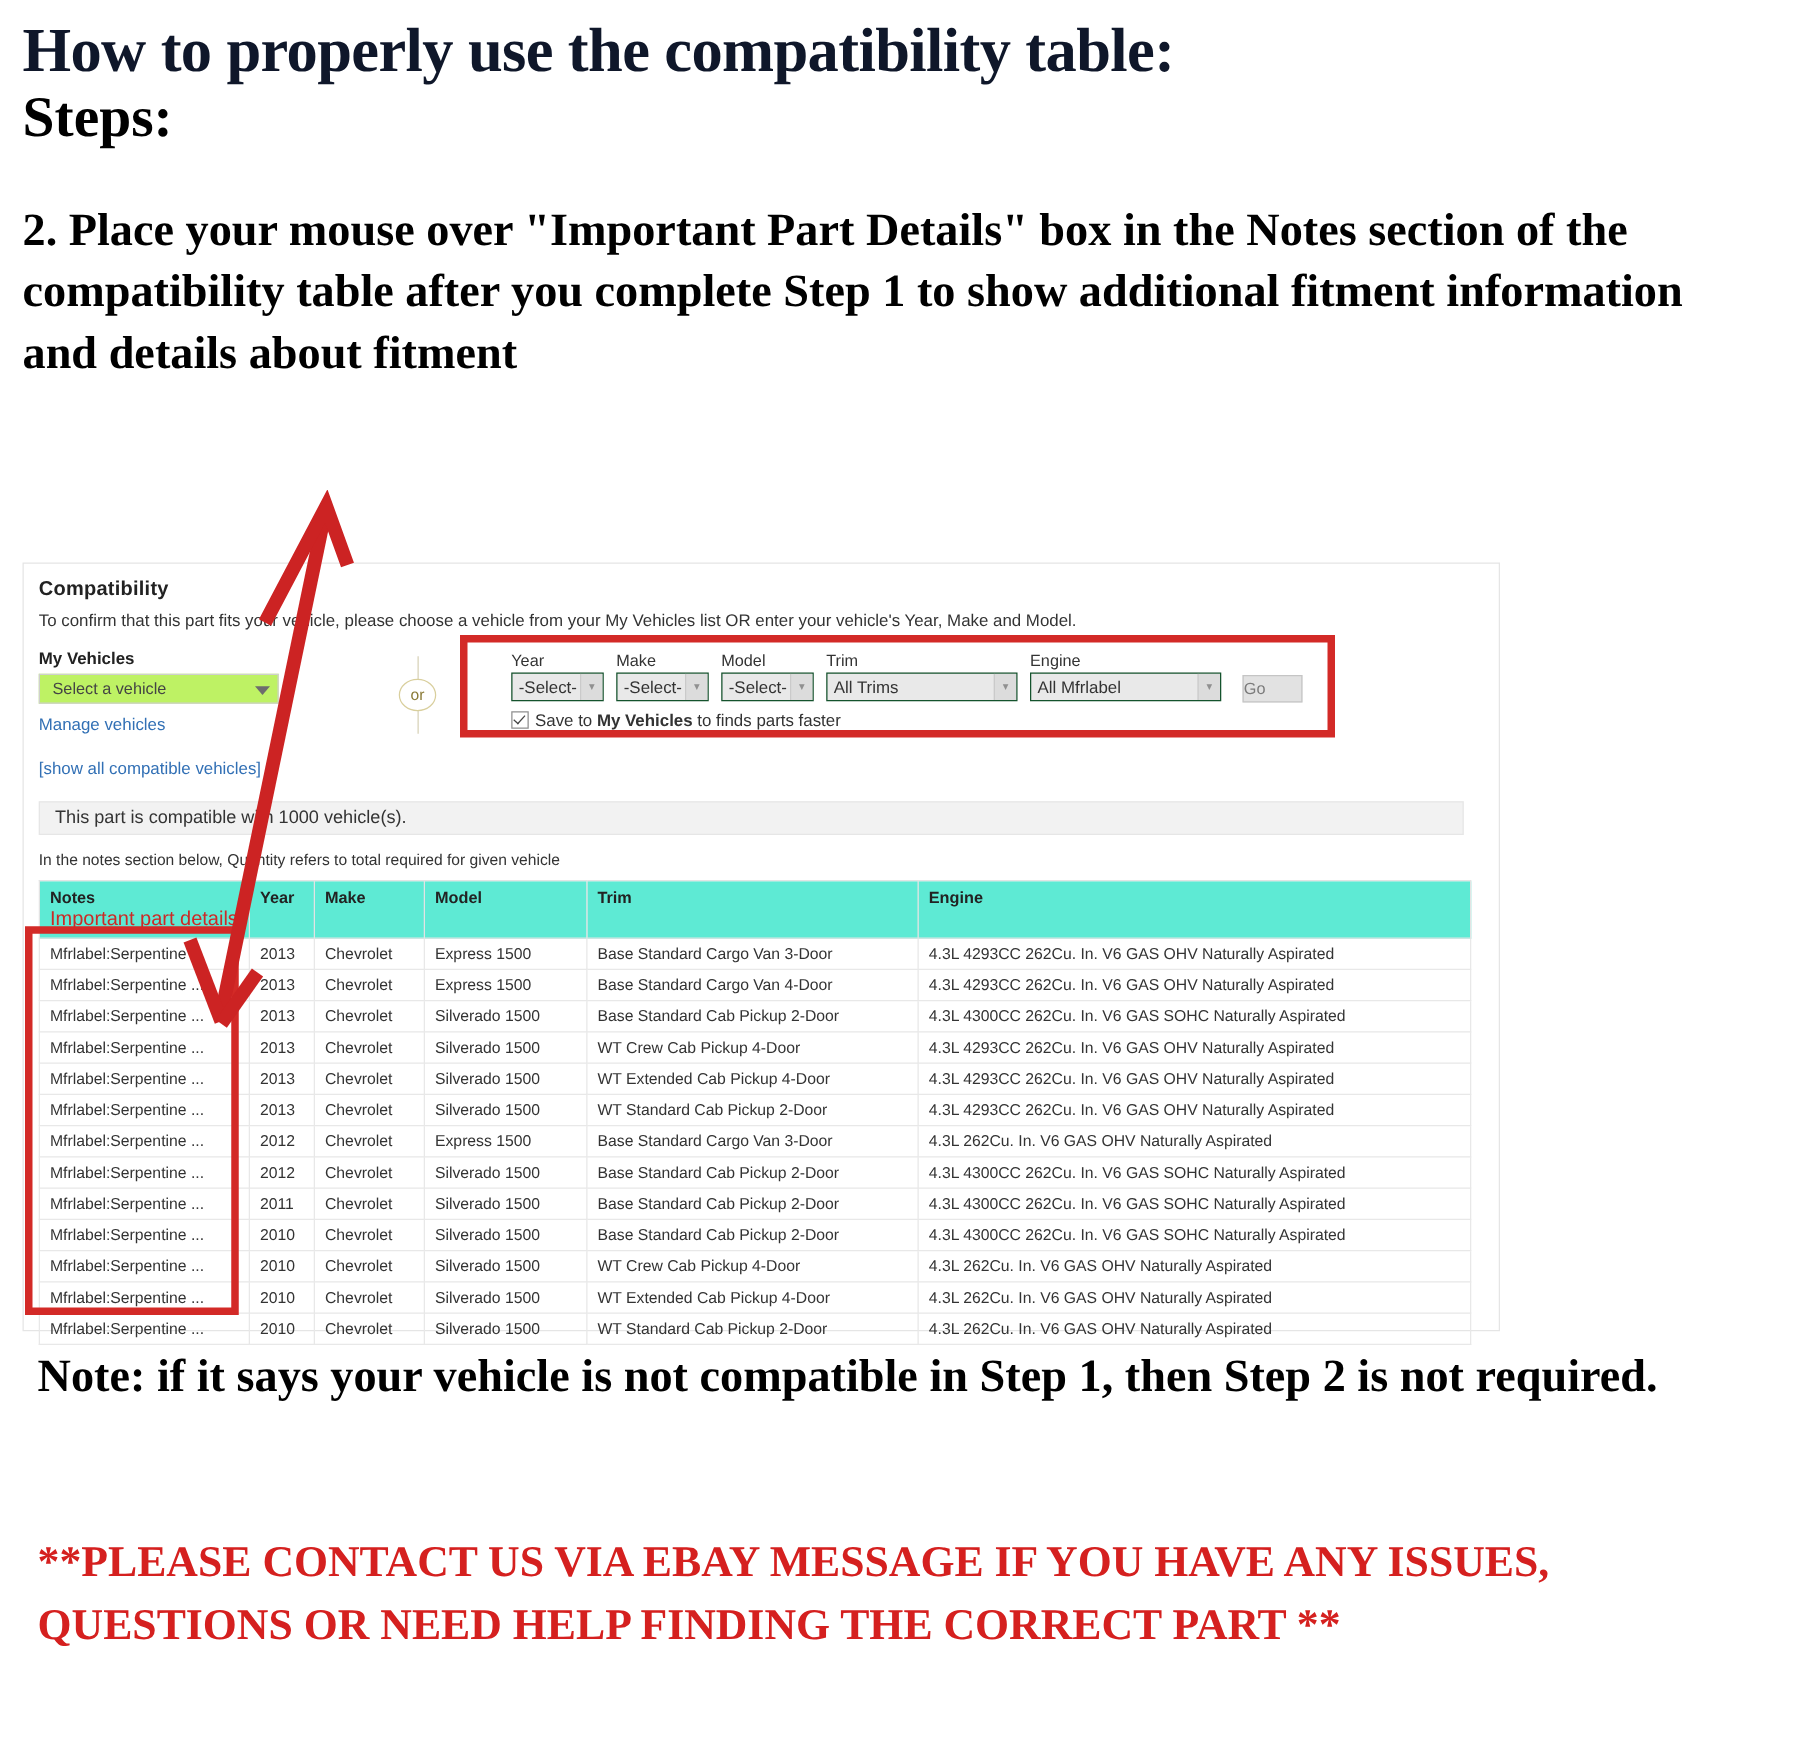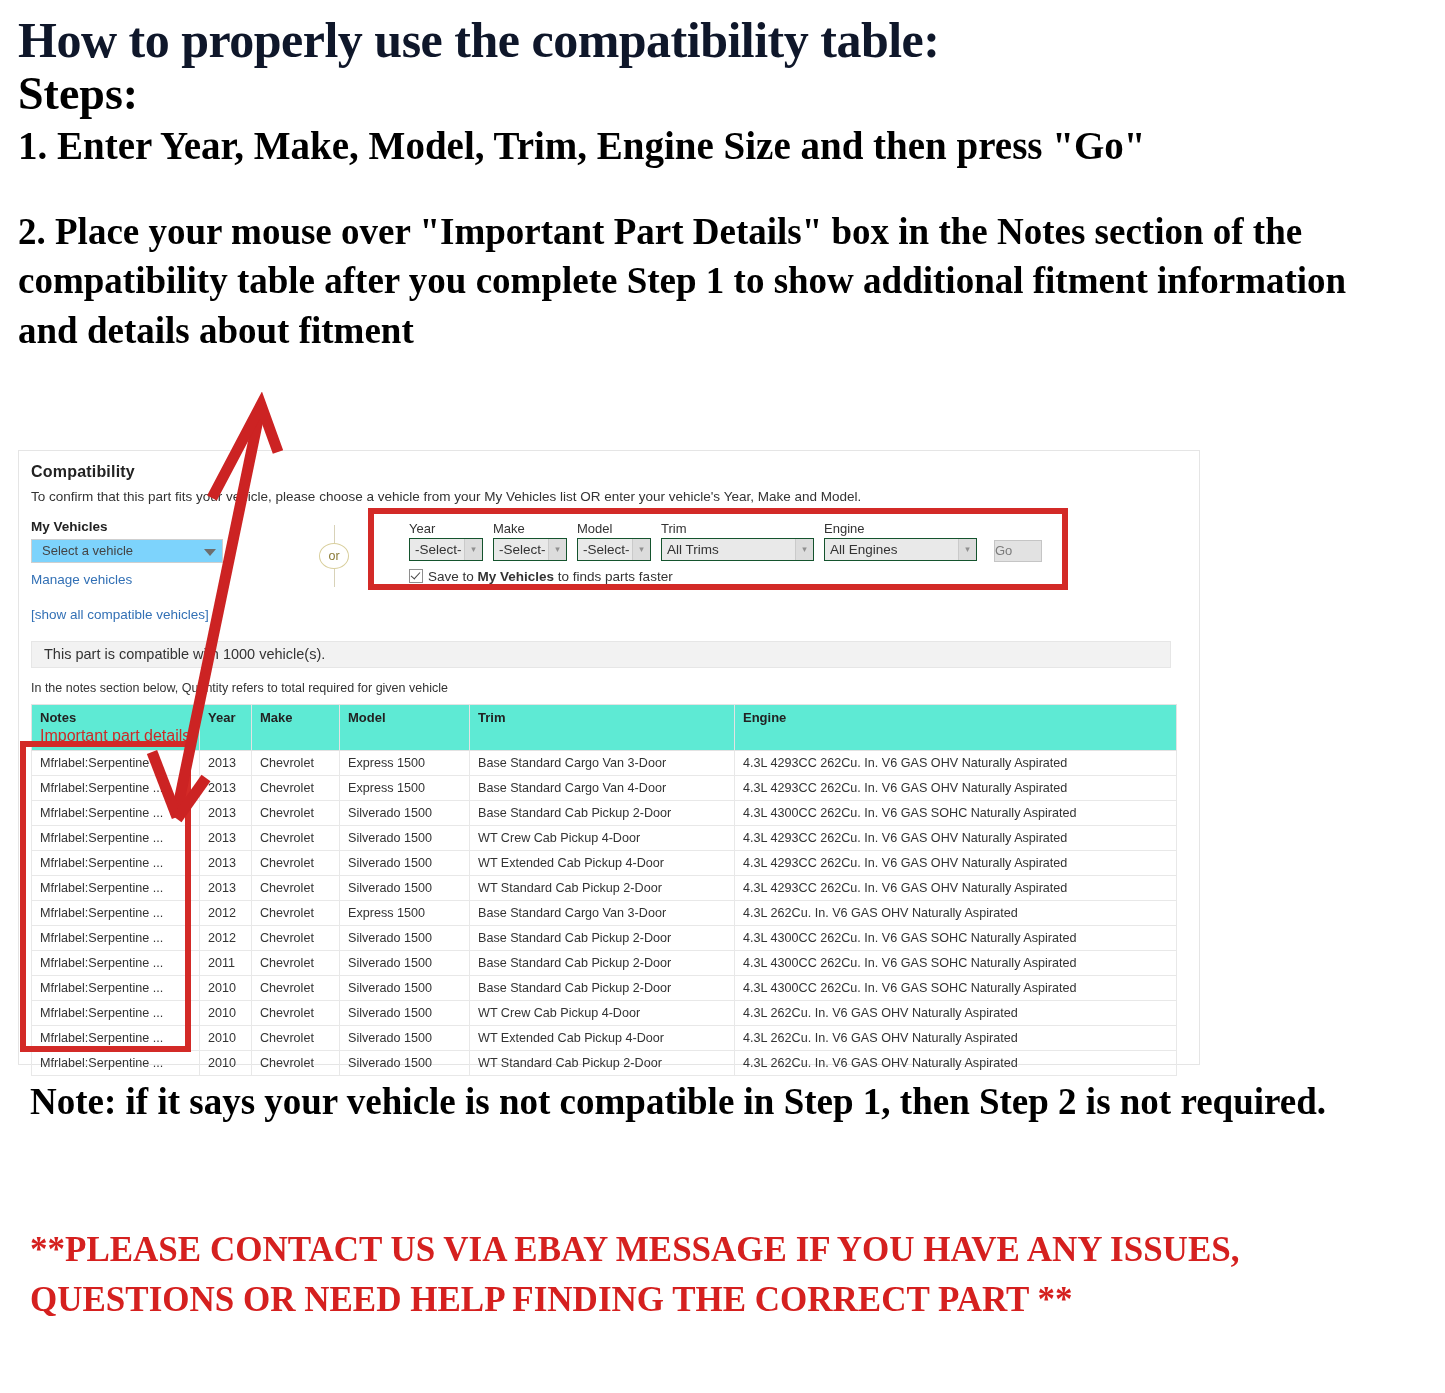--- a/index.html
+++ b/index.html
@@ -97,21 +97,21 @@
     font-weight: bold;
     color: #222222;
   }
   .vehicle-select {
     position: absolute;
     left: 12px;
     top: 88px;
     width: 192px;
     height: 24px;
     border: 1px solid #cfcfcf;
-    background: #7dd3fc;
+    background: #bef264;
     box-sizing: border-box;
     font-size: 13px;
     color: #444444;
     padding-left: 10px;
     line-height: 22px;
   }
   .vehicle-select .caret {
     position: absolute;
     right: 6px;
     top: 9px;
@@ -379,21 +379,20 @@
     font-size: 35px;
     line-height: 1.43;
   }
 </style>
 </head>
 <body>
 
 <div class="instructions">
   <h1 class="headline">How to properly use the compatibility table:</h1>
   <div class="steps-label">Steps:</div>
-  <div class="step-line">1. Enter Year, Make, Model, Trim, Engine Size and then press "Go"</div>
   <div class="step-two">2. Place your mouse over "Important Part Details" box in the Notes section of the compatibility table after you complete Step 1 to show additional fitment information and details about fitment</div>
 </div>
 
 <div class="compat-panel">
 
   <div class="compat-title">Compatibility</div>
   <div class="compat-sub">To confirm that this part fits your vehicle, please choose a vehicle from your My Vehicles list OR enter your vehicle's Year, Make and Model.</div>
 
   <div class="my-vehicles-label">My Vehicles</div>
 
@@ -440,21 +439,21 @@
       <span class="field-label">Trim</span>
       <div class="dropdown">
         <span>All Trims</span>
         <span class="arrow">▾</span>
       </div>
     </div>
 
     <div class="field" style="left:415px; width:153px;">
       <span class="field-label">Engine</span>
       <div class="dropdown">
-        <span>All Engines</span>
+        <span>All Mfrlabel</span>
         <span class="arrow">▾</span>
       </div>
     </div>
 
     <div class="go-btn">Go</div>
   </div>
 
   <div class="save-row">
     <span class="checkbox"></span><span>Save to </span><b>My Vehicles</b><span> to finds parts faster</span>
   </div>

